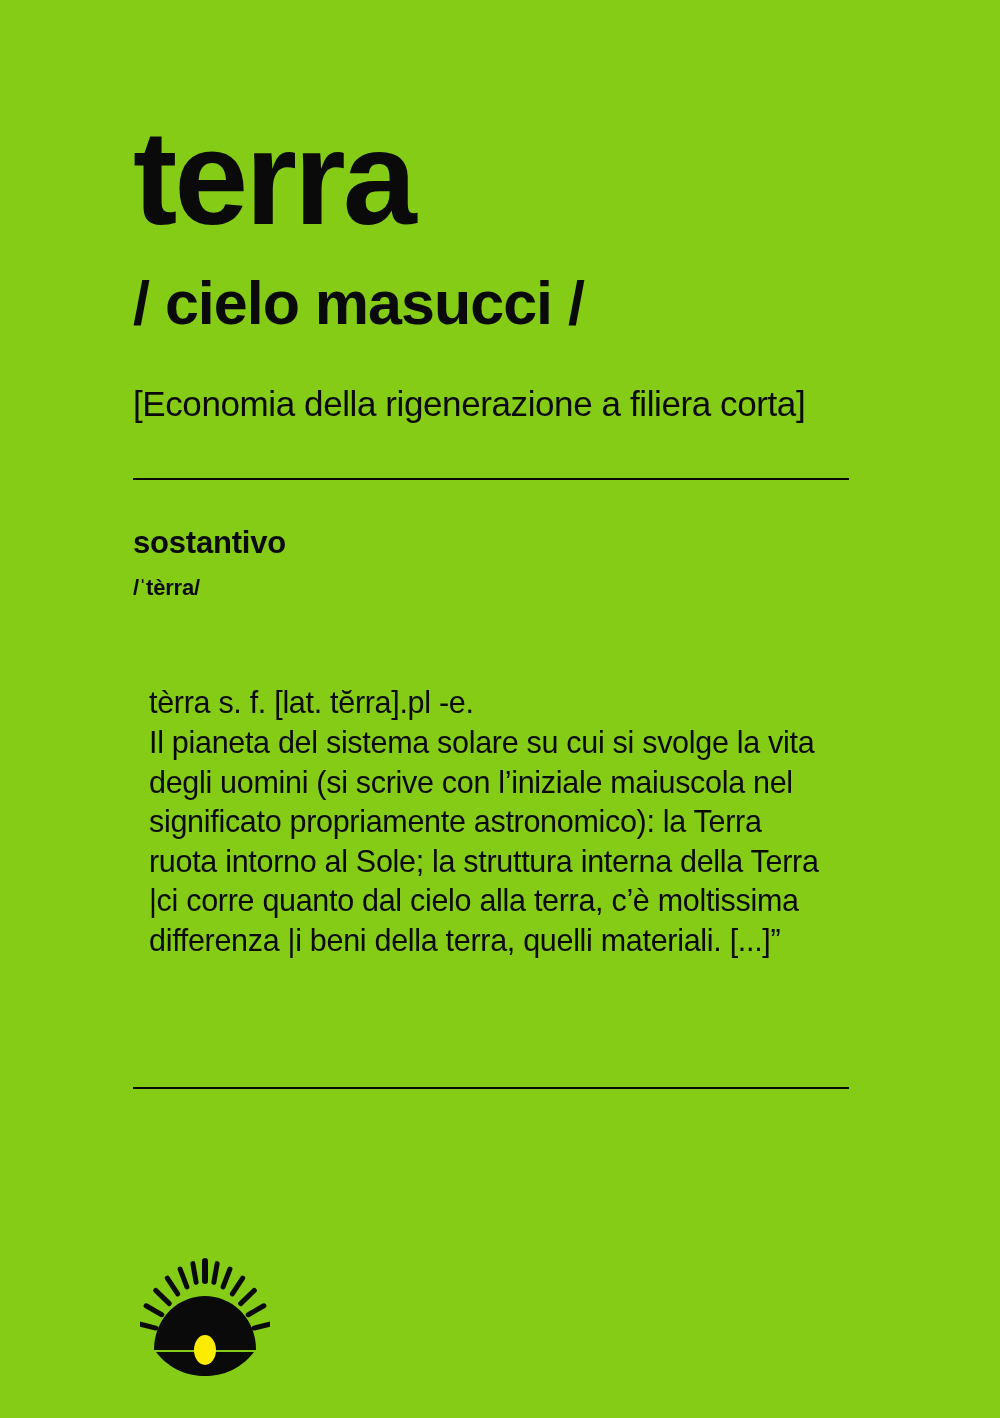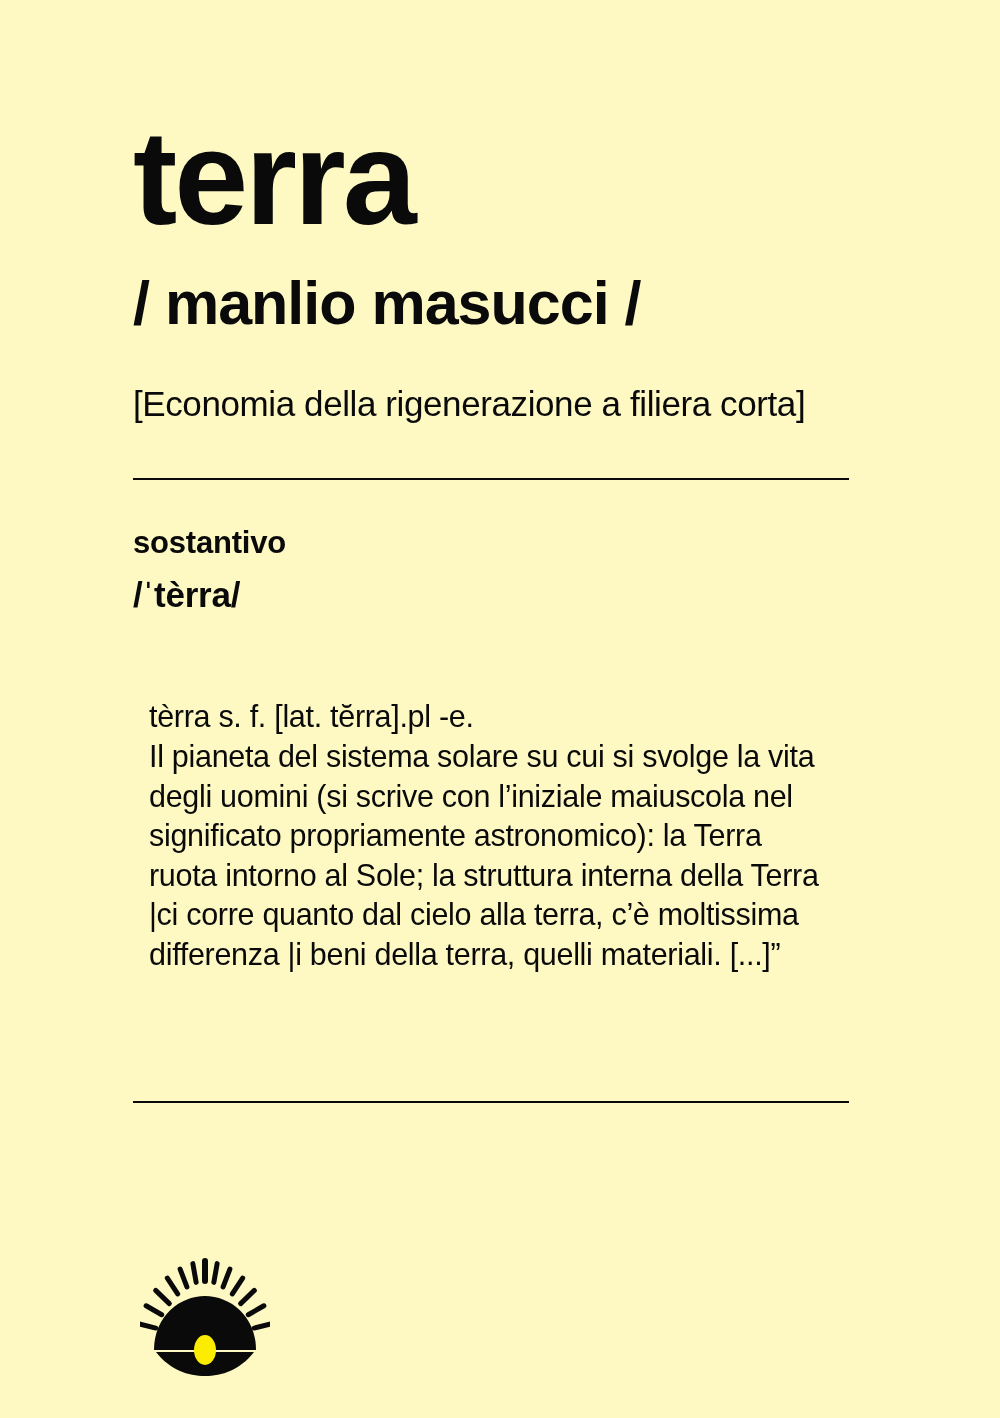--- a/index.html
+++ b/index.html
@@ -14,21 +14,21 @@
     color: #0a0a0a;
     overflow: hidden;
     position: relative;
   }
   .page {
     position: absolute;
     left: 0;
     top: 0;
     width: 1000px;
     height: 1418px;
-    background: #fef9c3;
+    background: #84cc16;
   }
   .content {
     position: absolute;
     left: 133px;
     top: 0;
     width: 720px;
   }
 
   .title {
     font-size: 133px;
@@ -71,21 +71,21 @@
 
   .pos {
     font-size: 31px;
     font-weight: 700;
     margin: 0;
     padding-top: 45px;
     letter-spacing: -0.2px;
   }
 
   .phon {
-    font-size: 35px;
+    font-size: 22px;
     font-weight: 700;
     margin: 0;
     padding-top: 14px;
     letter-spacing: -0.2px;
   }
 
   .definition {
     font-size: 30.5px;
     font-weight: 400;
     line-height: 1.3;
@@ -104,21 +104,21 @@
   }
 </style>
 </head>
 <body>
 
 <div class="page">
   <div class="content">
 
     <h1 class="title">terra</h1>
 
-    <h2 class="author">/ manlio masucci /</h2>
+    <h2 class="author">/ cielo masucci /</h2>
 
     <p class="subtitle">[Economia della rigenerazione a filiera corta]</p>
 
     <hr class="rule rule-top">
 
     <p class="pos">sostantivo</p>
 
     <p class="phon">/ˈtèrra/</p>
 
     <p class="definition">tèrra s. f. [lat. tĕrra].pl -e.

